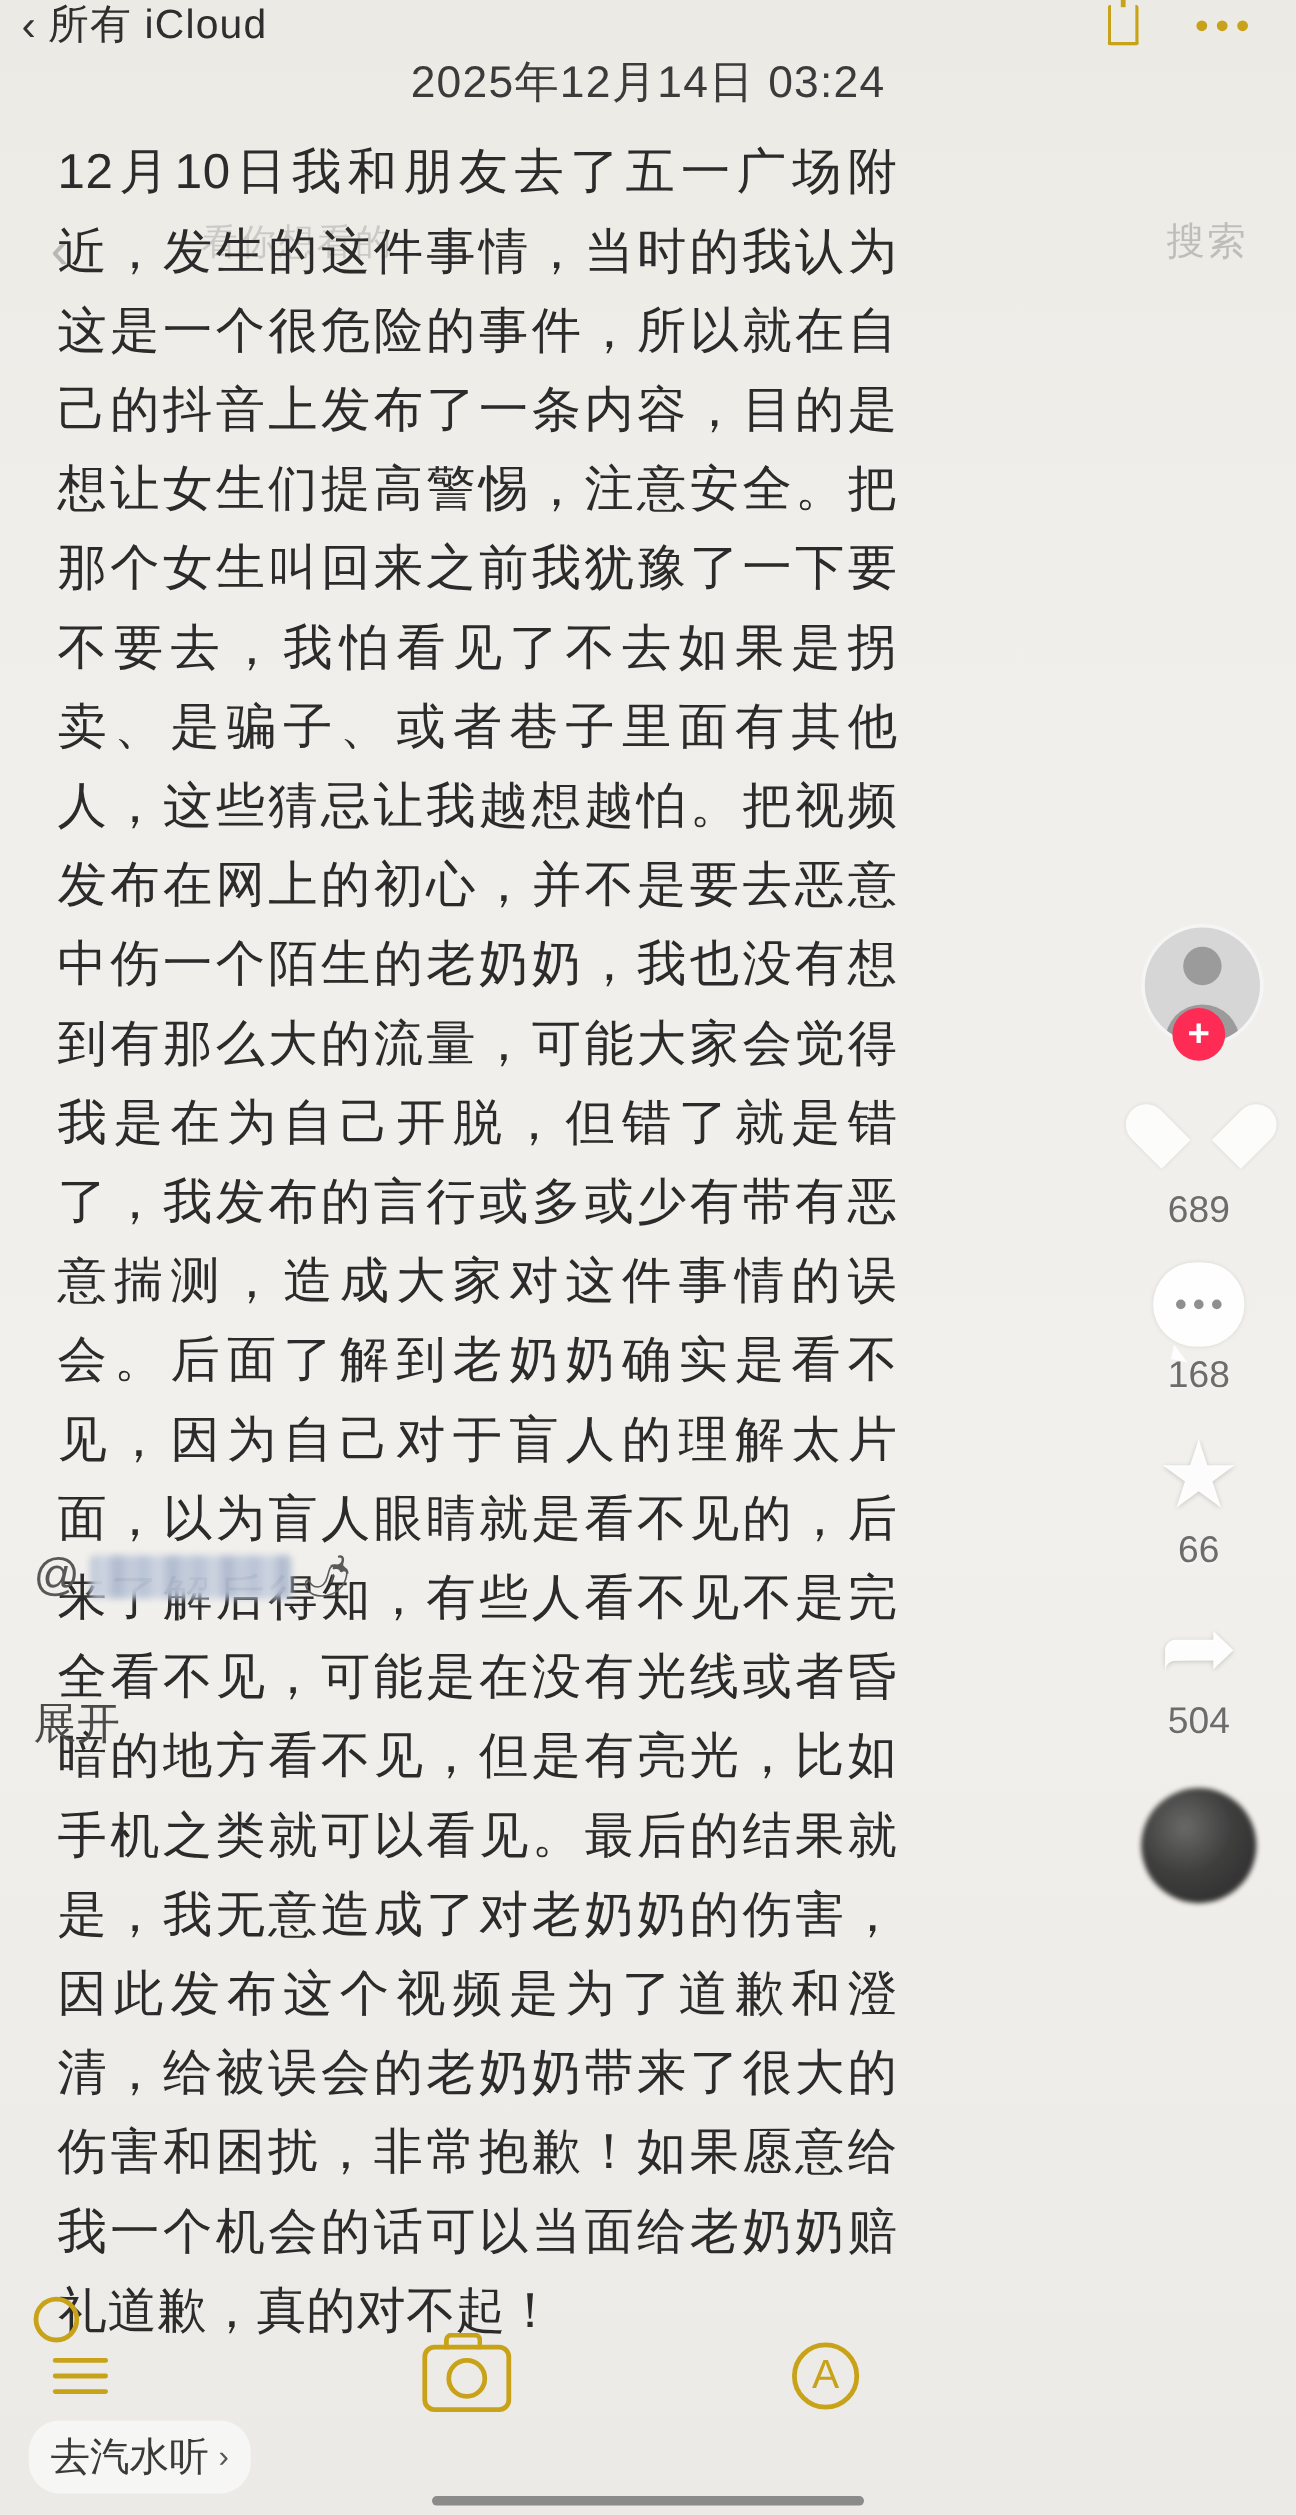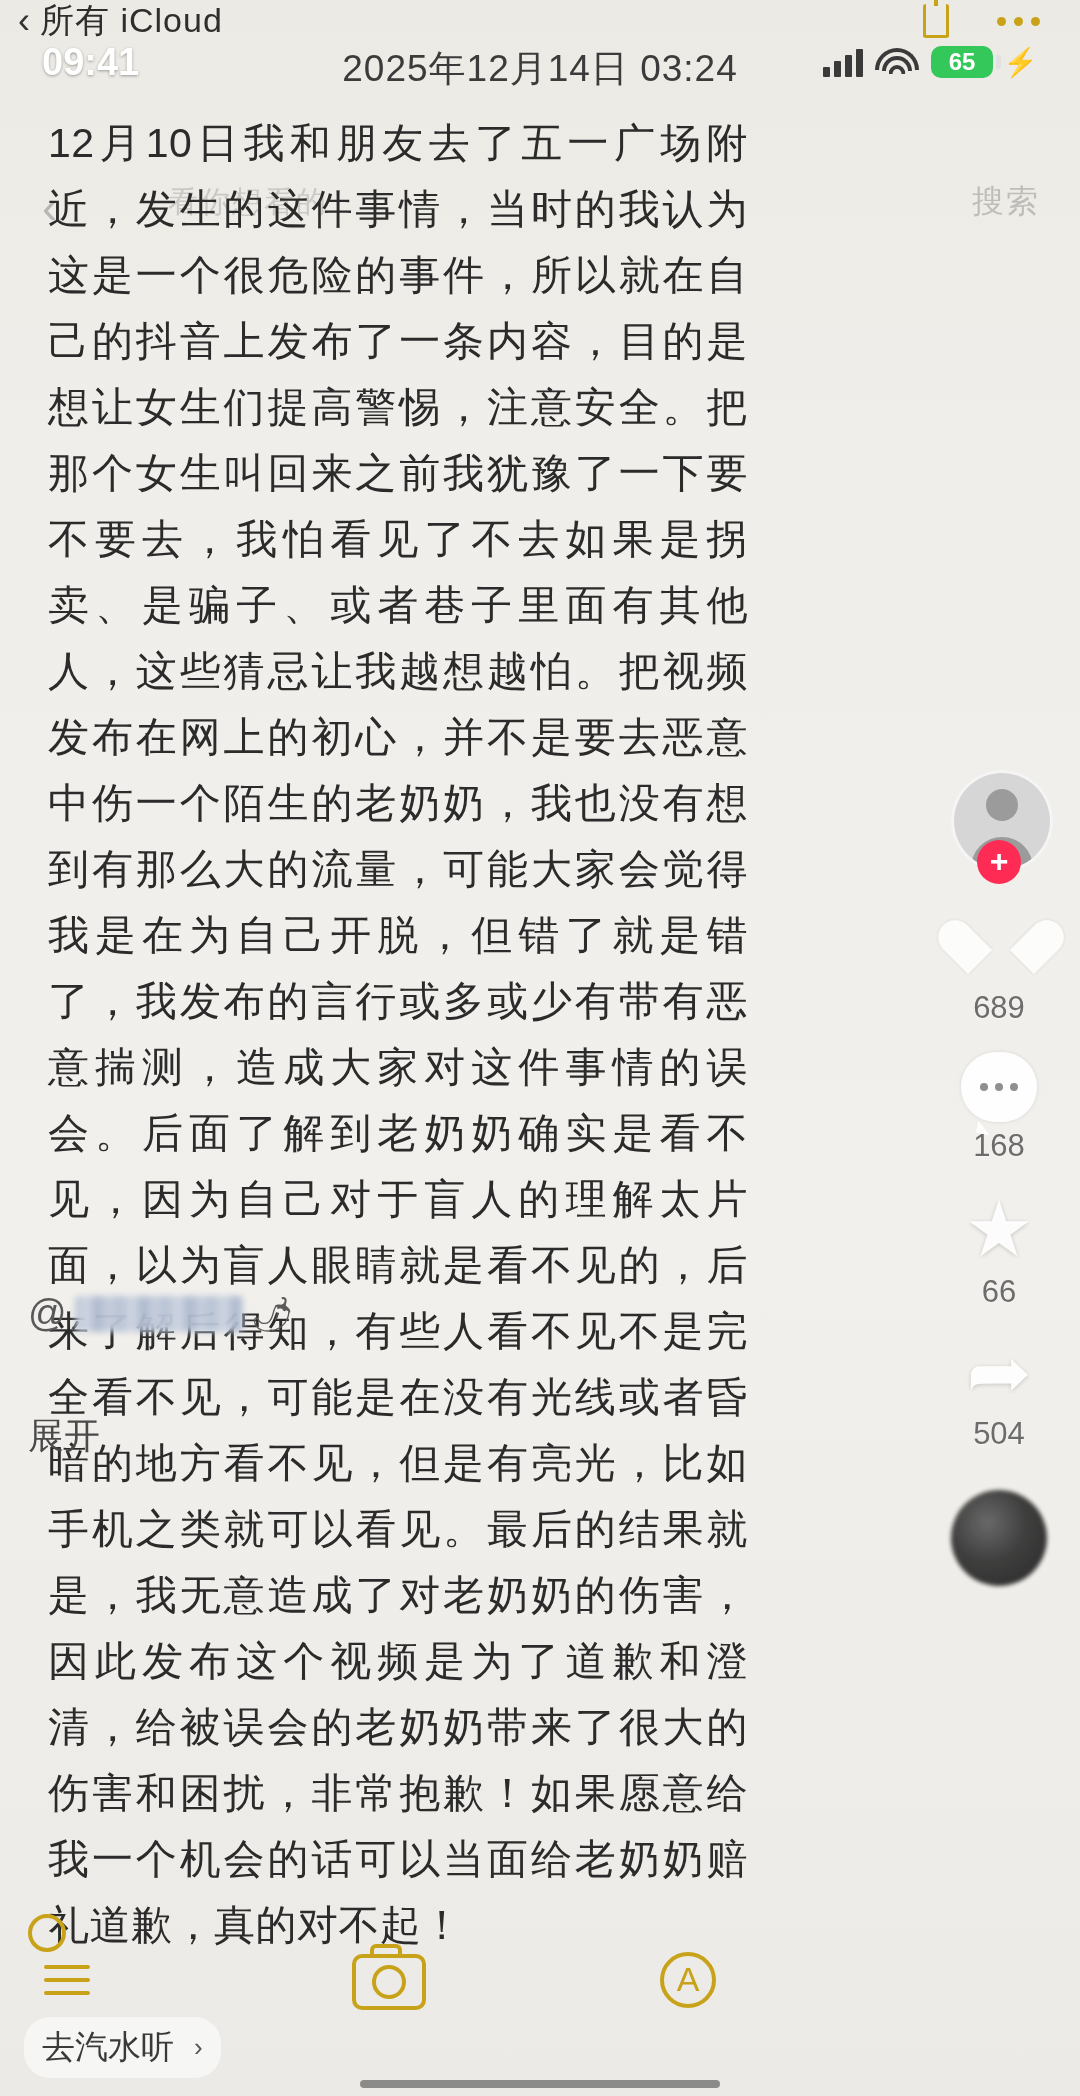--- a/index.html
+++ b/index.html
@@ -494,21 +494,21 @@
     width: 1080px;
     display: flex;
     align-items: center;
     gap: 20px;
     padding: 0 24px;
     box-sizing: border-box;
   }
   .music-pill {
     display: flex;
     align-items: center;
-    gap: 20px;
+    gap: 8px;
     background: rgba(255,255,255,.55);
     border-radius: 26px;
     padding: 8px 18px;
     font-size: 33px;
     color: #3a3a3a;
   }
   .music-pill .chev { font-size: 26px; color:#555; }
   .author-text {
     font-size: 36px;
     color: #1f1f1f;
@@ -546,41 +546,20 @@
     <div class="icloud-right">
       <span class="share-icon"></span>
       <span class="dots-icon">
           <i></i>
           <i></i>
           <i></i>
         </span>
     </div>
   </div>
 
-  <div class="status-bar">
-    <div class="status-time">09:41</div>
-    <div class="status-right">
-      <span class="signal">
-          <i></i>
-          <i></i>
-          <i></i>
-          <i></i>
-        </span>
-      <span class="wifi">
-          <span></span>
-          <span></span>
-          <span></span>
-        </span>
-      <span class="battery">
-        <span class="batt-body">65</span>
-        <span class="batt-tip"></span>
-        <span class="bolt">⚡</span>
-      </span>
-    </div>
-  </div>
 
   <div class="photo-date">2025年12月14日 03:24</div>
 
   <div class="ghost-arrow-left">‹</div>
   <div class="ghost-center-text">看你想看的</div>
   <div class="ghost-search">搜索</div>
 
   <div class="caption">12月10日我和朋友去了五一广场附近，发生的这件事情，当时的我认为这是一个很危险的事件，所以就在自己的抖音上发布了一条内容，目的是想让女生们提高警惕，注意安全。把那个女生叫回来之前我犹豫了一下要不要去，我怕看见了不去如果是拐卖、是骗子、或者巷子里面有其他人，这些猜忌让我越想越怕。把视频发布在网上的初心，并不是要去恶意中伤一个陌生的老奶奶，我也没有想到有那么大的流量，可能大家会觉得我是在为自己开脱，但错了就是错了，我发布的言行或多或少有带有恶意揣测，造成大家对这件事情的误会。后面了解到老奶奶确实是看不见，因为自己对于盲人的理解太片面，以为盲人眼睛就是看不见的，后来了解后得知，有些人看不见不是完全看不见，可能是在没有光线或者昏暗的地方看不见，但是有亮光，比如手机之类就可以看见。最后的结果就是，我无意造成了对老奶奶的伤害，因此发布这个视频是为了道歉和澄清，给被误会的老奶奶带来了很大的伤害和困扰，非常抱歉！如果愿意给我一个机会的话可以当面给老奶奶赔礼道歉，真的对不起！</div>
 
   <div class="mention-row">

